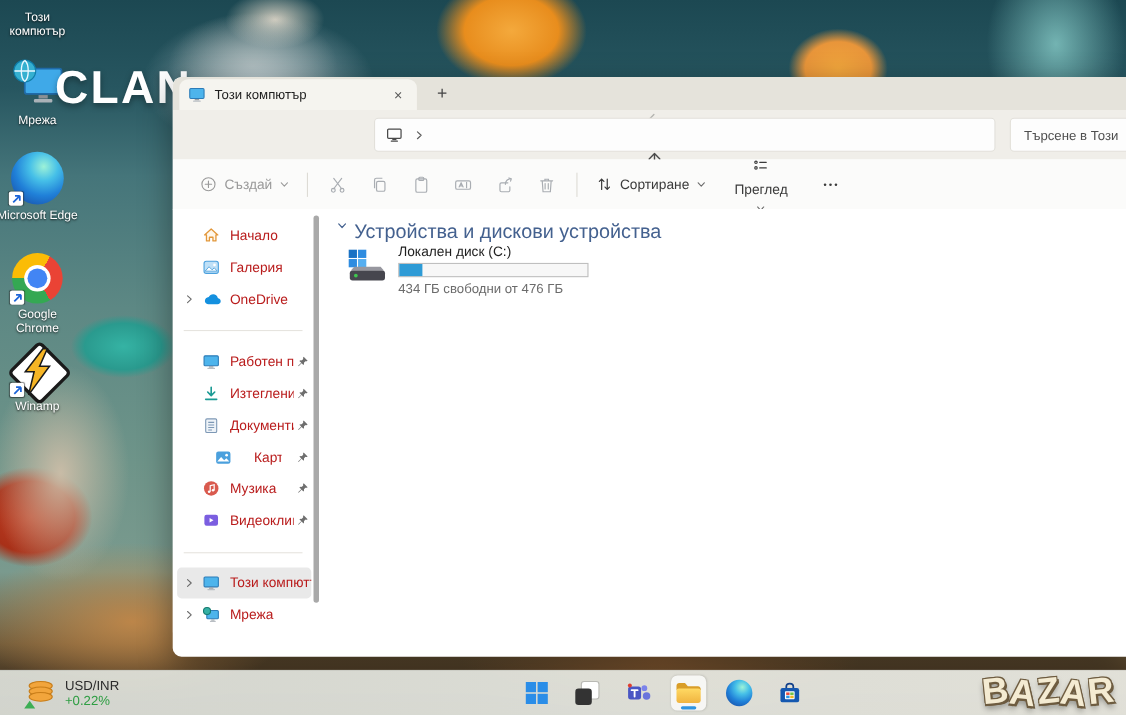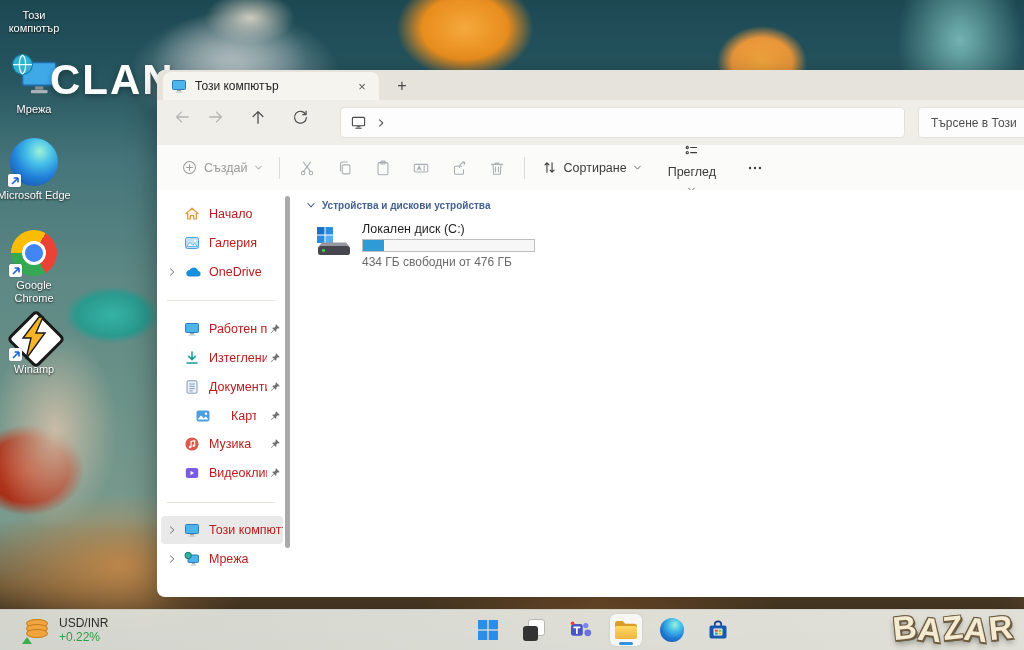--- a/index.html
+++ b/index.html
@@ -53,21 +53,21 @@
   
   .window{position:absolute;left:157px;top:70px;right:0;height:527px;z-index:3;
     border-radius:8px 0 0 8px;box-shadow:0 10px 30px rgba(0,0,0,.38);overflow:hidden;background:#fff;}
   .tabstrip{position:absolute;left:0;top:0;right:0;height:30px;background:#e5e3db;border-radius:8px 0 0 0;}
   .tab{position:absolute;left:6px;top:2px;width:216px;height:28px;background:#f5f4ef;
     border-radius:8px 8px 0 0;display:flex;align-items:center;padding:0 8px;box-sizing:border-box;gap:8px;}
   .tab .t-title{font-size:12px;color:#1f1f1f;flex:1;white-space:nowrap;overflow:hidden;}
   .tab .t-close{color:#5a5a5a;font-size:13px;width:18px;text-align:center;border-radius:4px;}
   .newtab{position:absolute;left:233px;top:4px;width:24px;height:24px;color:#454545;font-size:16px;
     text-align:center;line-height:24px;border-radius:4px;}
-  .navbar{position:absolute;left:0;top:30px;right:0;height:45px;background:#f0eee9;display:flex;align-items:flex-start;}
+  .navbar{position:absolute;left:0;top:30px;right:0;height:45px;background:#f0eee9;display:flex;align-items:center;flex-direction:column;}
   .navbtn{width:34px;height:34px;display:flex;align-items:center;justify-content:center;border-radius:4px;}
   .navbtn.b1{margin-left:8px;}
   .addressbar{position:absolute;left:183px;top:7px;width:565px;height:31px;background:#fdfdfd;
     border:1px solid #e2e0da;border-radius:4px;box-sizing:border-box;display:flex;align-items:center;padding:0 10px;gap:10px;}
   .searchbox{position:absolute;left:761px;top:7px;width:130px;height:31px;background:#fdfdfd;
     border:1px solid #e2e0da;border-radius:4px;box-sizing:border-box;display:flex;align-items:center;padding:0 12px;
     font-size:12px;color:#4f4f4f;white-space:nowrap;overflow:hidden;}
   .toolbar{position:absolute;left:0;top:75px;right:0;height:45px;background:#fbfbfa;
     border-bottom:1px solid #e8e6e1;display:flex;align-items:center;}
   .tbtn{display:flex;align-items:center;gap:6px;padding:6px 8px;border-radius:4px;}
@@ -84,21 +84,21 @@
   .s-chev{width:22px;display:flex;justify-content:center;flex:none;}
   .s-noch{width:22px;flex:none;}
   .s-ico{width:18px;display:flex;justify-content:center;flex:none;margin-right:8px;}
   .s-lbl{font-size:12.5px;color:#b91c1c;white-space:nowrap;overflow:hidden;flex:1;}
   .s-pin{width:16px;flex:none;display:flex;justify-content:center;}
   .sdiv{position:absolute;left:10px;width:108px;height:1px;background:#e6e4df;}
   .sscroll{position:absolute;left:128px;top:6px;width:5px;height:352px;background:#a9a9a9;border-radius:3px;}
 
   .main{position:absolute;left:143px;top:0;right:0;bottom:0;}
   .grp{position:absolute;left:6px;top:10px;display:flex;align-items:flex-start;gap:6px;
-    font-size:10px;color:#44618f;font-weight:bold;}
+    font-size:18px;color:#44618f;}
   .drive{position:absolute;left:14px;top:32px;width:230px;height:46px;display:flex;gap:8px;border-radius:4px;}
   .d-ico{flex:none;padding-top:4px;}
   .d-name{font-size:12.5px;color:#1f1f1f;white-space:nowrap;}
   .d-bar{width:171px;height:11px;border:1px solid #bfbfbf;background:#f7f7f7;margin:3px 0;}
   .d-fill{height:100%;background:#2e9bd6;}
   .d-free{font-size:12px;color:#6b6b6b;white-space:nowrap;}
 
   .statusbar{position:absolute;left:0;right:0;bottom:0;height:22px;background:#fff;border-top:1px solid #eeece8;
     display:flex;align-items:center;padding-left:12px;font-size:12px;color:#3f3f3f;}
 

